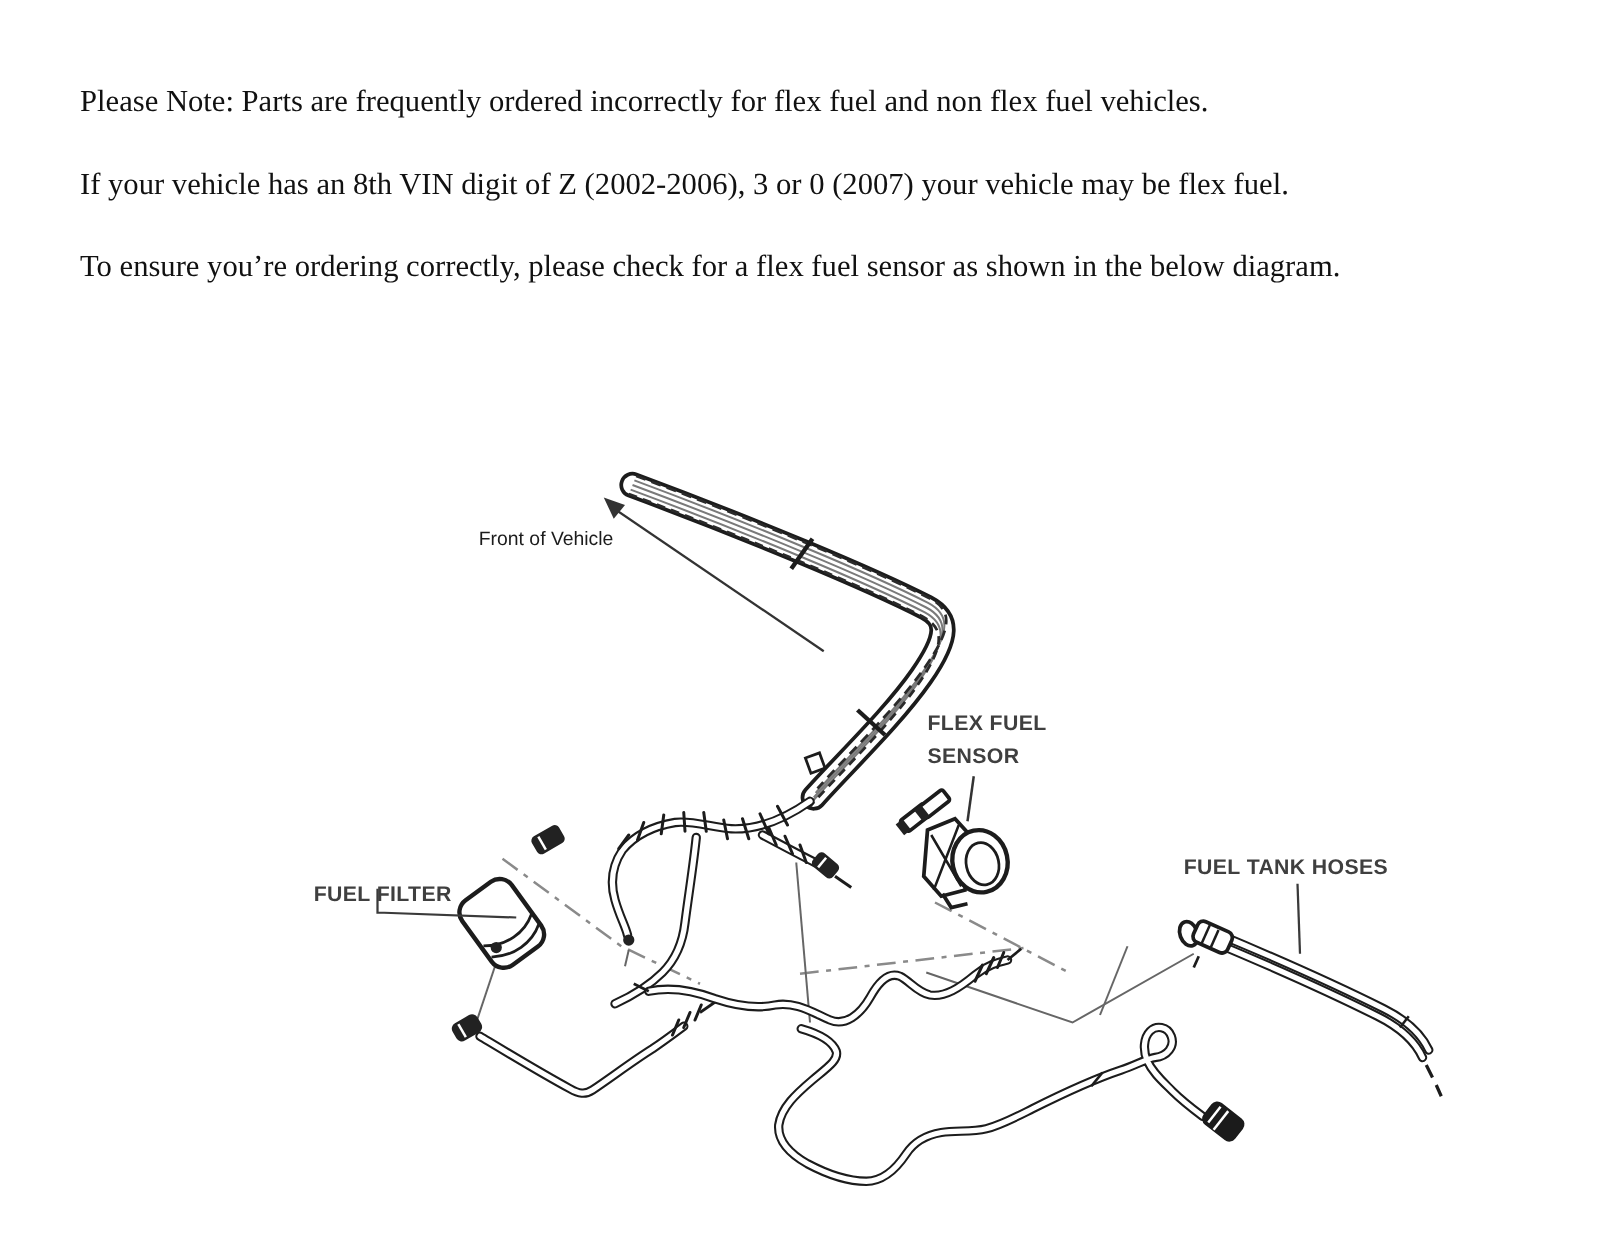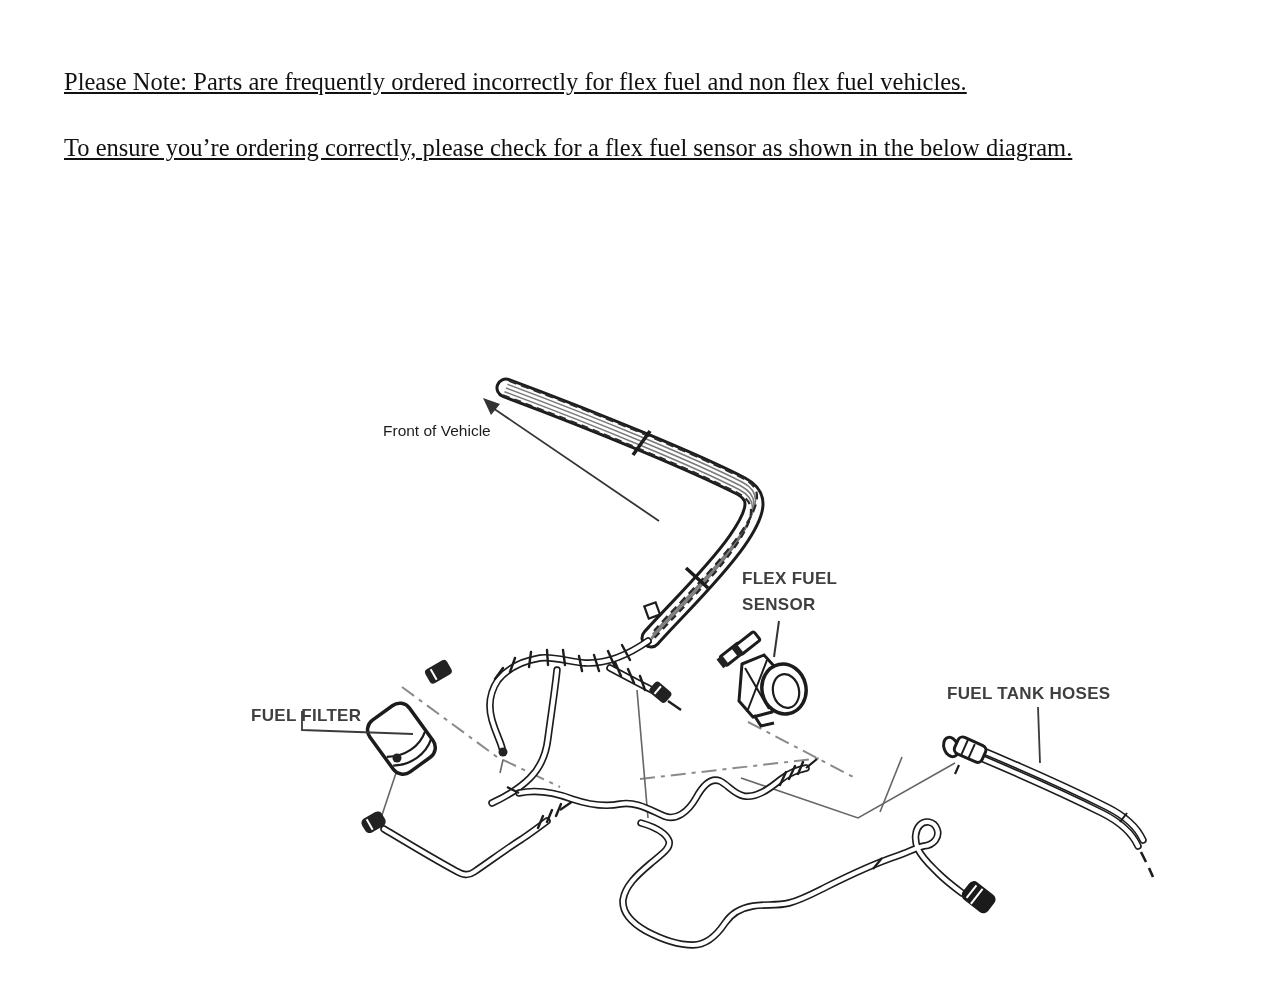--- a/index.html
+++ b/index.html
@@ -1,36 +1,37 @@
 <!DOCTYPE html>
 <html><head>
 <meta charset="utf-8">
 <style>
   html,body{margin:0;padding:0;background:#ffffff;}
   body{width:1280px;height:989px;position:relative;overflow:hidden;
        font-family:"Liberation Serif",serif;color:#111;}
-  .notice{position:absolute;left:64px;top:66px;width:1158px;text-decoration:underline;}
+  .notice{position:absolute;left:64px;top:66px;width:1158px;}
   .notice p{margin:0 0 34px 0;font-size:24.5px;line-height:32px;color:#111;}
   svg.diagram{position:absolute;left:0;top:0;width:1280px;height:989px;}
   .lbl-bold{font-family:"Liberation Sans",sans-serif;font-weight:bold;
             font-size:17px;fill:#3f3f3f;letter-spacing:.3px;}
   .lbl-reg{font-family:"Liberation Sans",sans-serif;font-weight:400;
            font-size:15.5px;fill:#1c1c1c;}
   .tube-o{fill:none;stroke:#1c1c1c;stroke-width:7.5;stroke-linecap:round;}
   .tube-i{fill:none;stroke:#ffffff;stroke-width:4.2;stroke-linecap:round;}
   .thin{fill:none;stroke:#666;stroke-width:1.6;}
   .ribs{fill:none;stroke:#1c1c1c;stroke-width:2.4;stroke-linecap:round;}
   .dashline{fill:none;stroke:#8a8a8a;stroke-width:2;stroke-dasharray:15 6 4 6;}
   .leader{fill:none;stroke:#3a3a3a;stroke-width:1.8;}
 </style>
 </head>
 <body>
 
 <div class="notice">
   <p>Please Note: Parts are frequently ordered incorrectly for flex fuel and non flex fuel vehicles.</p>
+  <p>If your vehicle has an 8th VIN digit of Z (2002-2006), 3 or 0 (2007) your vehicle may be flex fuel.</p>
   <p>To ensure you’re ordering correctly, please check for a flex fuel sensor as shown in the below diagram.</p>
 </div>
 
 <svg class="diagram" viewBox="0 0 1280 989">
   <defs>
     <path id="bundle" d="M506,388 C600,423 696,463 741,486 C758,495 760,508 737,541 C714,574 674,612 651,638"></path>
     <path id="tubeE" d="M384,829 C404,841 432,858 456,871 C463,875 468,876 474,872 C489,862 506,849 522,839 C531,833 539,827 547,821"></path>
     <path id="tubeF" d="M519,793 C538,789 556,793 572,799 C590,805 606,807 620,804 C636,801 650,810 664,816 C676,821 688,812 696,798 C702,787 710,777 720,781 C728,785 734,794 744,796 C756,798 768,790 780,780 C790,772 798,770 806,768"></path>
     <path id="tubeG" d="M641,823 C655,827 666,833 669,841 C671,848 662,854 650,864 C637,875 625,886 623,900 C622,913 632,923 646,931 C661,939 678,945 693,945 C707,945 717,935 725,923 C731,914 741,908 753,906 C765,904 777,906 789,903 C801,900 814,893 826,887 C850,875 876,863 897,856 C909,852 917,847 924,846 C934,845 940,837 937,829 C934,821 925,820 920,825 C915,830 914,840 918,849 C922,858 930,865 938,873 C946,881 954,887 962,893"></path>
     <path id="tankA" d="M969,753 C1012,771 1062,793 1102,813 C1120,822 1132,833 1138,846"></path>

